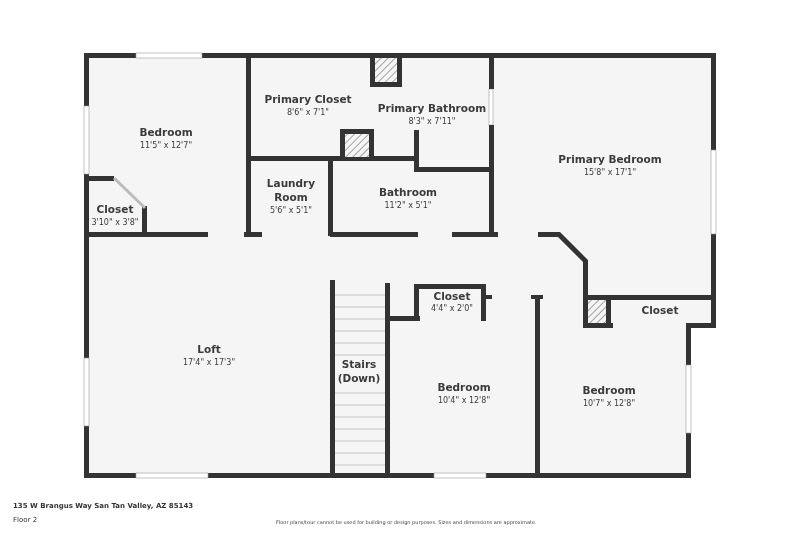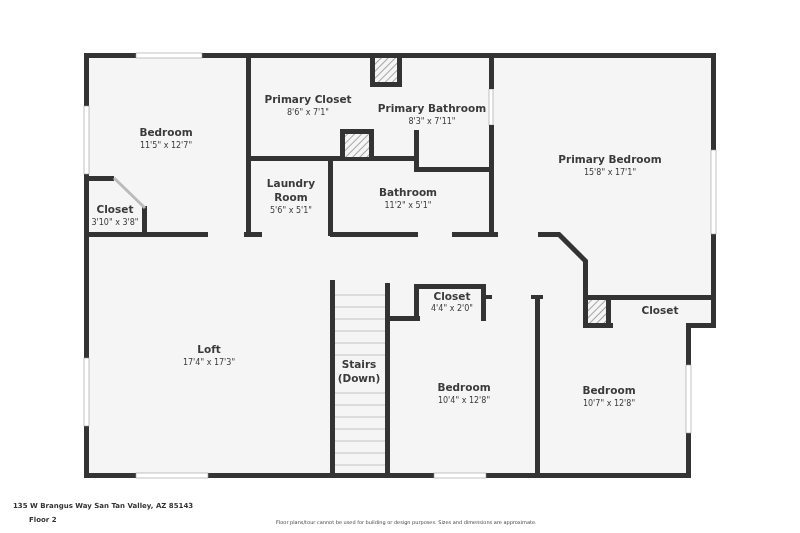--- a/index.html
+++ b/index.html
@@ -6,21 +6,21 @@
   body { width:800px; height:533px; position:relative; overflow:hidden; font-family:"DejaVu Sans", sans-serif; }
   #plan { position:absolute; left:0; top:0; width:800px; height:533px; }
   .floor { fill:#f5f5f5; }
   .wall { fill:#333333; }
   .win { fill:#ffffff; stroke:#9a9a9a; stroke-width:0.6; }
   .hatch { fill:url(#hatch); stroke:#333; stroke-width:0; }
   .stairline { stroke:#b8b8b8; stroke-width:0.8; }
   .rname { font-family:"DejaVu Sans", sans-serif; font-size:10.5px; font-weight:bold; fill:#3a3a3a; text-anchor:middle; }
   .rdim { font-family:"DejaVu Sans", sans-serif; font-size:8px; fill:#3a3a3a; text-anchor:middle; }
   .footer-addr { position:absolute; left:13px; top:502px; font-size:7px; font-weight:bold; color:#333; }
-  .footer-floor { position:absolute; left:13px; top:516px; font-size:7px; font-weight:bold; color:#333;margin-left:16px; }
+  .footer-floor { position:absolute; left:13px; top:516px; font-size:7px; font-weight:normal; color:#333; }
   .footer-note { position:absolute; left:276px; top:519px; font-size:5px; color:#444; white-space:nowrap; }
 </style>
 </head>
 <body>
 
 <svg id="plan" viewBox="0 0 800 533" xmlns="http://www.w3.org/2000/svg">
   <defs>
     <pattern id="hatch" width="5" height="5" patternUnits="userSpaceOnUse" patternTransform="rotate(45)">
       <rect width="5" height="5" fill="#f5f5f5"></rect>
       <line x1="0" y1="0" x2="0" y2="5" stroke="#555" stroke-width="1"></line>

